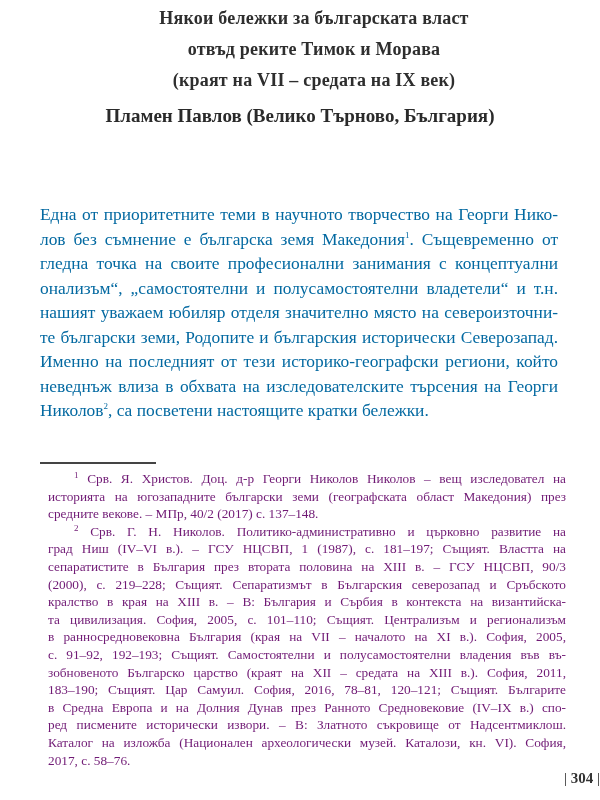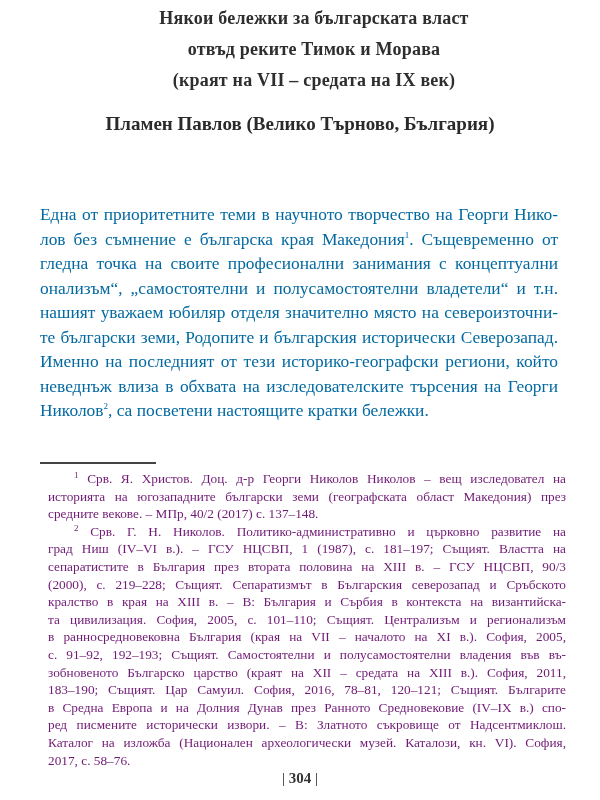--- a/index.html
+++ b/index.html
@@ -9,21 +9,21 @@
     font-family:"Liberation Serif", "DejaVu Serif", serif;
     position:relative;
   }
   .title {
     position:absolute; left:14px; top:3px; width:600px;
     text-align:center; font-weight:bold; font-size:18px;
     line-height:31px; color:#2e2e2e; letter-spacing:0.2px;
   }
   .title div { white-space:nowrap; }
   .author {
-    position:absolute; left:0; top:112px; width:600px;
+    position:absolute; left:0; top:104px; width:600px;
     text-align:center; font-weight:bold; font-size:19px; line-height:24px;
     color:#2a2a2a;
   }
   .body-text {
     position:absolute; left:40px; top:202px; width:518px;
     font-size:17.4px; line-height:24.5px; color:#0369a1;
     text-align:justify;
   }
   .line { display:block; text-align:justify; text-align-last:justify; white-space:nowrap; height:24.5px; }
   .line.last { text-align-last:left; }
@@ -31,39 +31,39 @@
   .rule {
     position:absolute; left:40px; top:462px; width:116px; height:2px; background:#444;
   }
   .footnotes {
     position:absolute; left:48px; top:470px; width:518px;
     font-size:13.3px; line-height:17.6px; color:#701a75;
   }
   .fn .line { height:17.6px; }
   .fn .line.first { padding-left:26px; }
   .page-number {
-    position:absolute; left:0; top:770px; width:600px; text-align:center;
+    position:absolute; left:0; top:770px; width:600px; text-align:right;
     font-size:15px; font-weight:bold; color:#333;
   }
   .page-number .bar { font-weight:normal; color:#222; }
 </style>
 </head>
 <body>
 
 <div class="title">
   <div>Някои бележки за българската власт</div>
   <div>отвъд реките Тимок и Морава</div>
   <div>(краят на VII – средата на IX век)</div>
 </div>
 
 <div class="author">Пламен Павлов (Велико Търново, България)</div>
 
 <div class="body-text">
   <span class="line" style="text-indent:0">Една от приоритетните теми в научното творчество на Георги Нико-</span>
-  <span class="line"><span>лов без съмнение е българска края Македония</span><sup>1</sup><span>. Същевременно от</span></span>
+  <span class="line"><span>лов без съмнение е българска земя Македония</span><sup>1</sup><span>. Същевременно от</span></span>
   <span class="line">гледна точка на своите професионални занимания с концептуални</span>
   <span class="line">онализъм“, „самостоятелни и полусамостоятелни владетели“ и т.н.</span>
   <span class="line">нашият уважаем юбиляр отделя значително място на североизточни-</span>
   <span class="line">те български земи, Родопите и българския исторически Северозапад.</span>
   <span class="line">Именно на последният от тези историко-географски региони, който</span>
   <span class="line">неведнъж влиза в обхвата на изследователските търсения на Георги</span>
   <span class="line last"><span>Николов</span><sup>2</sup><span>, са посветени настоящите кратки бележки.</span></span>
 </div>
 
 <div class="rule"></div>

